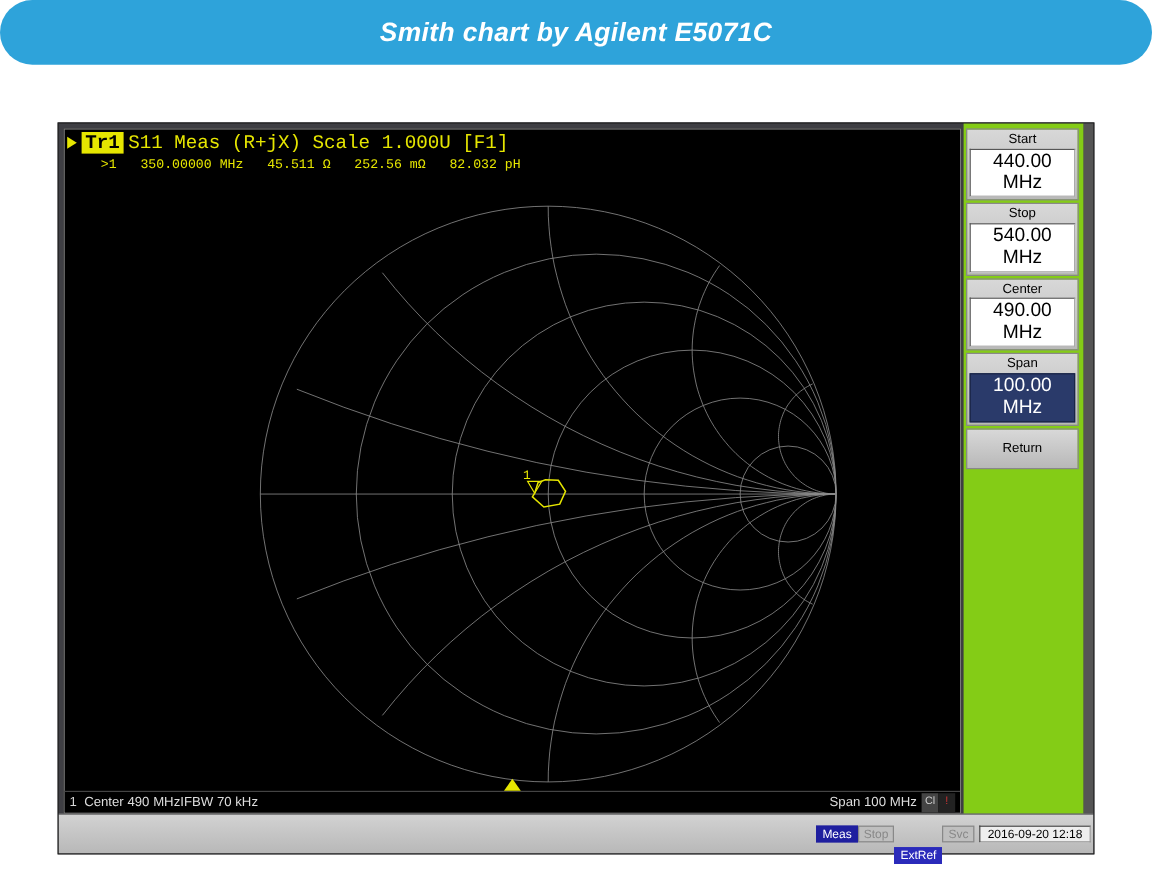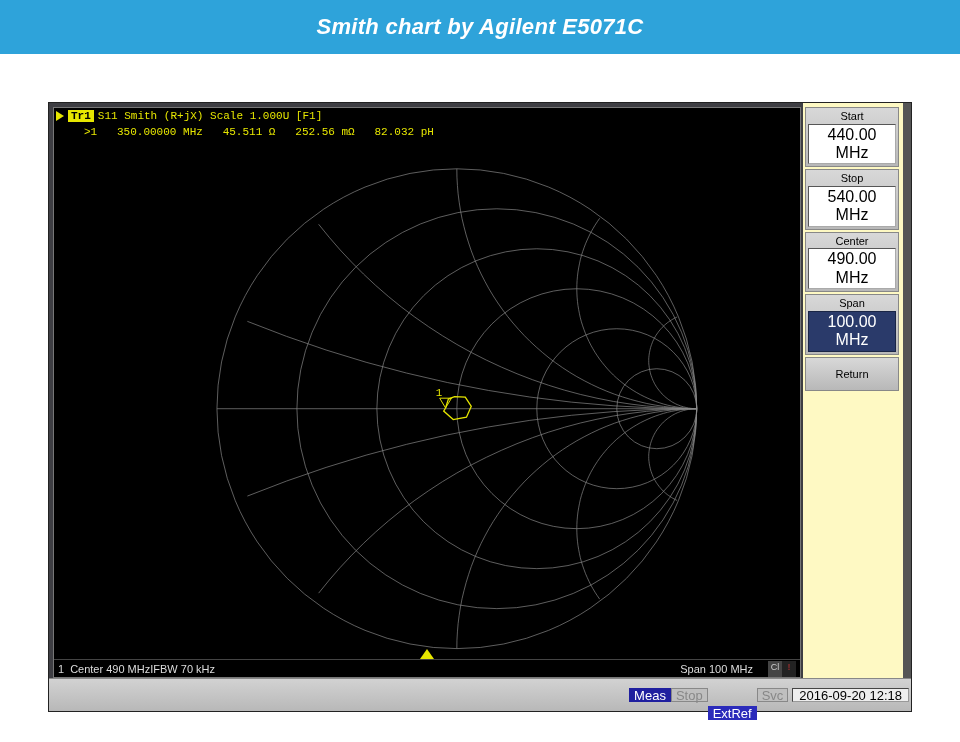--- a/index.html
+++ b/index.html
@@ -12,20 +12,21 @@
   }
   .header-bar {
     background: #2ea3da;
     color: #fff;
     font-weight: bold;
     font-style: italic;
     text-align: center;
     padding: 14px 0;
     font-size: 22px;
     letter-spacing: 0.3px;
+    border-radius: 27px;
   }
   .screenshot-wrap {
     padding: 48px;
   }
   .instrument {
     width: 864px;
     height: 610px;
     background: #3e3e43;
     display: flex;
     flex-direction: column;
@@ -38,21 +39,21 @@
   .plot-col {
     flex: 1;
     display: flex;
     flex-direction: column;
     background: #000;
     border: 1px solid #777;
     margin: 4px 2px 0 4px;
   }
   .plot-header {
     font-family: "Courier New", monospace;
-    font-size: 11px;
+    font-size: 16px;
     padding: 2px 2px 0 2px;
   }
   .plot-header .row1 { display:flex; align-items:center; gap:4px; }
   .tri-right {
     width: 0; height: 0;
     border-top: 5px solid transparent;
     border-bottom: 5px solid transparent;
     border-left: 8px solid #e6e600;
     display:inline-block;
   }
@@ -91,29 +92,29 @@
     background:#000;
     border-top:1px solid #444;
     display:flex;
     align-items:center;
     padding: 2px 4px;
     height: 18px;
   }
   .plot-footer .ch { color:#d7d7d7; margin-right:6px; }
   .plot-footer .center-label { flex:0 0 auto; }
   .plot-footer .ifbw { flex:1; text-align:left; }
-  .plot-footer .span { flex:0 0 auto; margin-right:15px; }
+  .plot-footer .span { flex:0 0 auto; margin-right:4px; }
   .plot-footer .end-box {
     background:#444; color:#ccc; width:14px; height:16px;
     display:inline-block; text-align:center; font-size:9px; line-height:12px;
   }
 
   .side-col {
     width: 100px;
-    background:#fef9c3;
+    background:#84cc16;
     padding:4px 4px 0 2px;
     display:flex;
     flex-direction:column;
     gap:2px;
   }
   .side-btn {
     background: linear-gradient(#d8d8d8,#b8b8b8);
     border:1px solid #888;
     font-size:11px;
     color:#000;
@@ -139,21 +140,21 @@
     padding:10px 2px;
   }
 
   .status-bar {
     height:18px;
     background: linear-gradient(#d2d2d2,#b8b8b8);
     border-top:1px solid #888;
     display:flex;
     align-items:center;
     justify-content:flex-end;
-    font-size:13px;
+    font-size:10px;
     padding:16px 2px;
     gap:0;
   }
   .status-chip {
     padding:0 4px;
     height:14px;
     line-height:14px;
     border:1px solid #888;
     background:#bfbfbf;
     color:#888;
@@ -183,21 +184,21 @@
 <div class="screenshot-wrap">
   <div class="instrument">
     <div class="inst-body">
 
       <div class="plot-col">
 
         <div class="plot-header">
           <div class="row1">
             <span class="tri-right"></span>
             <span class="trace-tag">Tr1</span>
-            <span class="yellow">S11 Smith (R+jX) Scale 1.000U [F1]</span>
+            <span class="yellow">S11 Meas (R+jX) Scale 1.000U [F1]</span>
           </div>
         </div>
 
         <div class="marker-line">
           <span>&gt;1</span>&nbsp;&nbsp;
           <span>350.00000 MHz</span>&nbsp;&nbsp;
           <span>45.511 Ω</span>&nbsp;&nbsp;
           <span>252.56 mΩ</span>&nbsp;&nbsp;
           <span>82.032 pH</span>
         </div>

